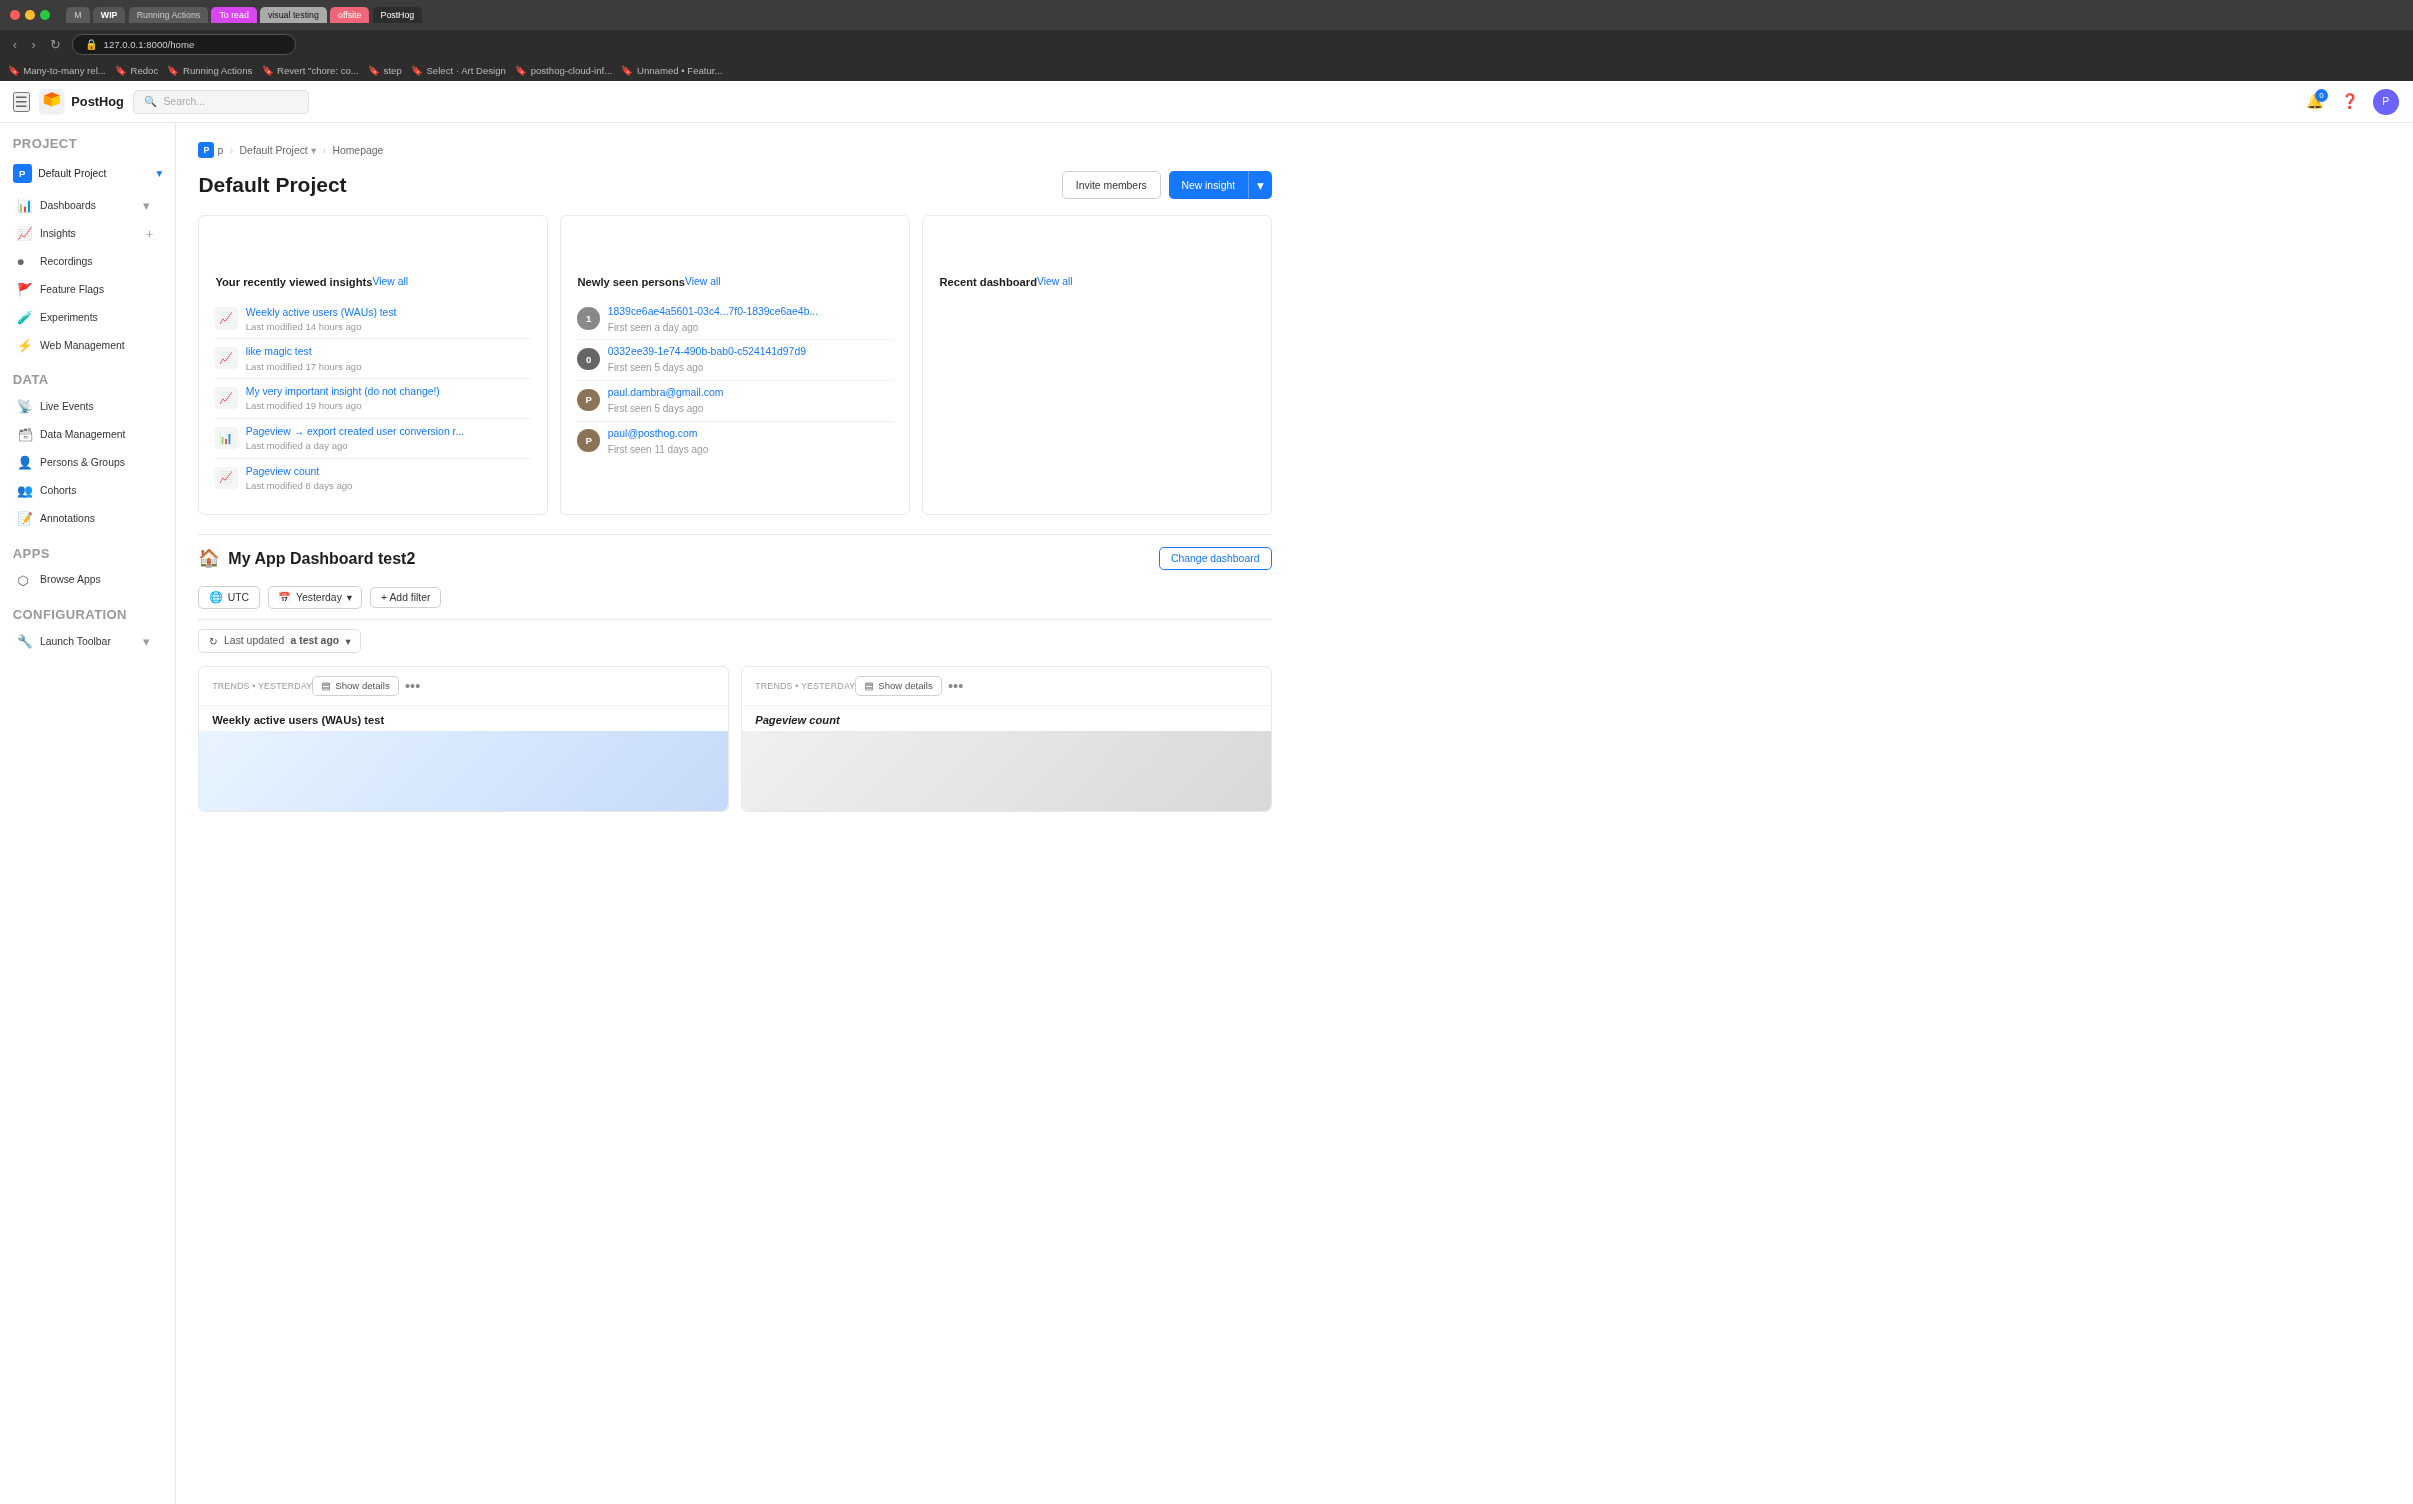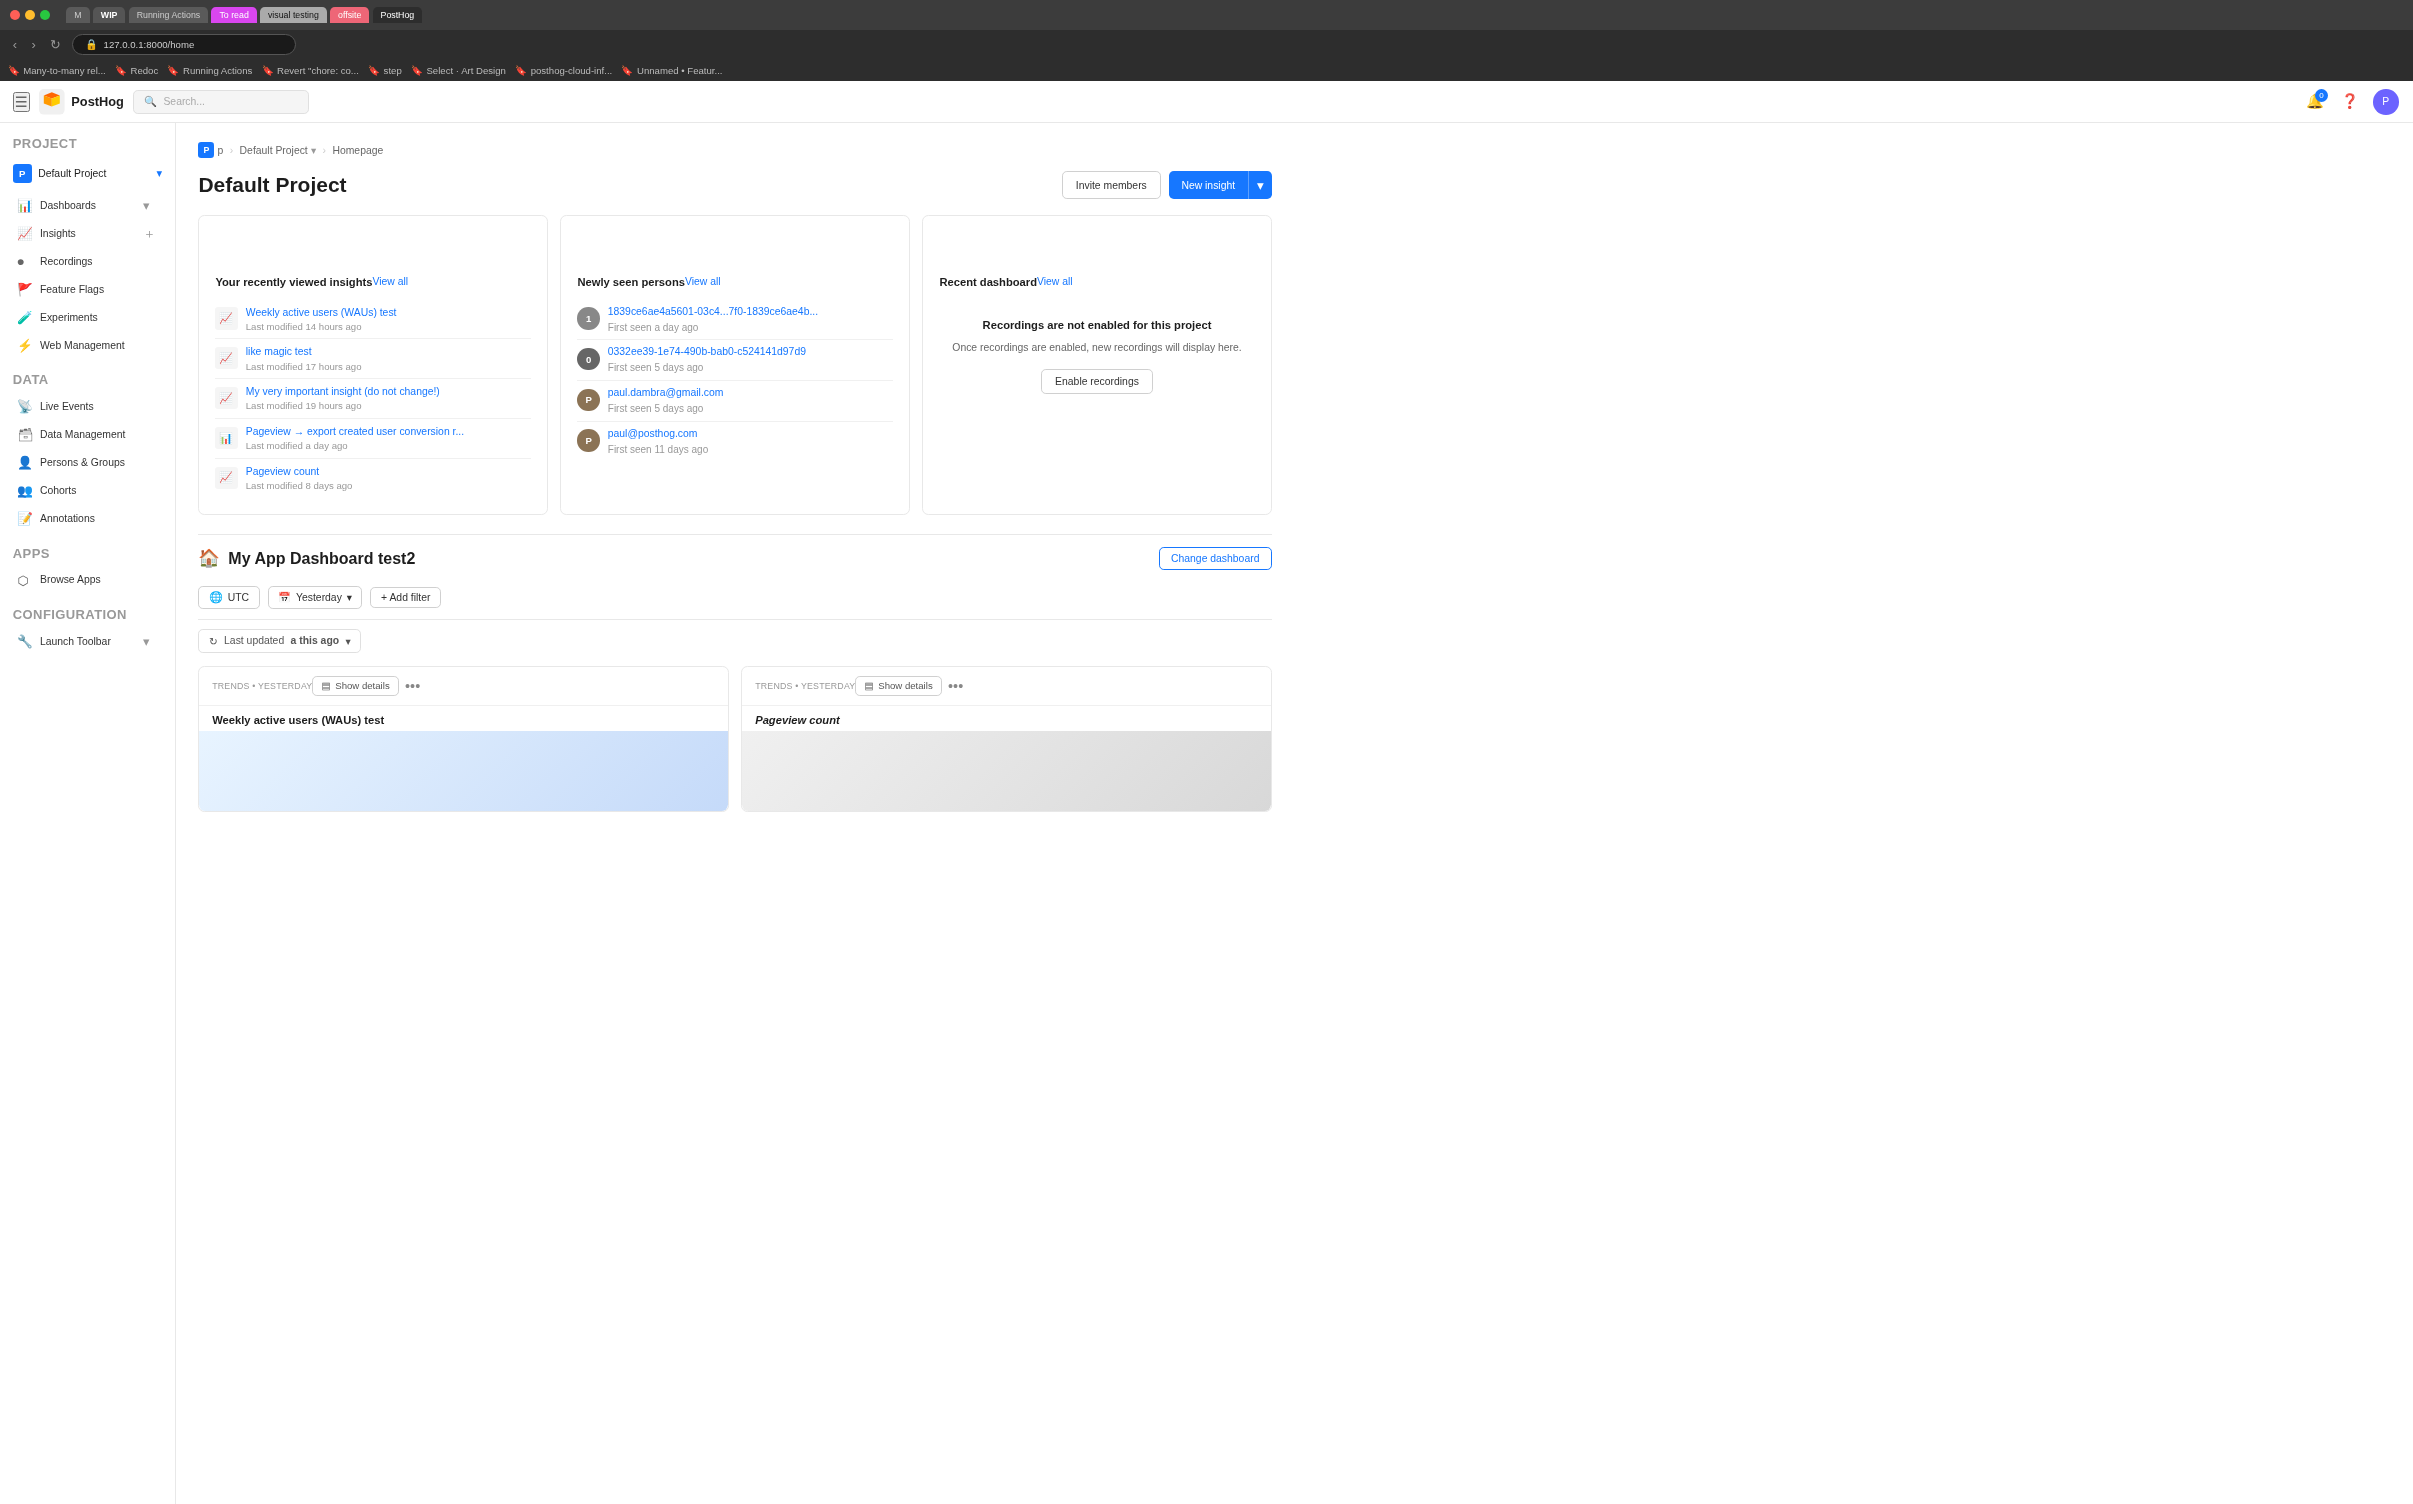--- a/index.html
+++ b/index.html
@@ -422,25 +422,20 @@
                 </div>
               </div>
             </div>
           </div>
 
           <div class="card">
             <div class="card-header">
               <span class="card-title">Recent dashboard</span>
               <span class="card-view-all">View all</span>
             </div>
-            <div class="recordings-empty">
-              <div class="recordings-empty-title">Recordings are not enabled for this project</div>
-              <div class="recordings-empty-desc">Once recordings are enabled, new recordings will display here.</div>
-              <button class="btn-enable">Enable recordings</button>
-            </div>
           </div>
         </div>
 
         <div class="dashboard-header">
           <div class="dashboard-title">
             <span class="dashboard-icon">🏠</span>
             <span>My App Dashboard test2</span>
           </div>
           <button class="btn-change">Change dashboard</button>
         </div>
@@ -456,21 +451,21 @@
             <span>▾</span>
           </div>
           <div class="filter-badge">
             <span>+ Add filter</span>
           </div>
         </div>
 
         <div class="last-updated">
           <span>↻</span>
           <span>Last updated</span>
-          <span class="bold">a this ago</span>
+          <span class="bold">a test ago</span>
           <span>▾</span>
         </div>
 
         <div class="dashboard-cards">
           <div class="dashboard-card">
             <div class="dashboard-card-header">
               <span class="dashboard-card-meta">TRENDS • YESTERDAY</span>
               <div class="dashboard-card-actions">
                 <button class="show-details-btn">
                   <span>▤</span>

